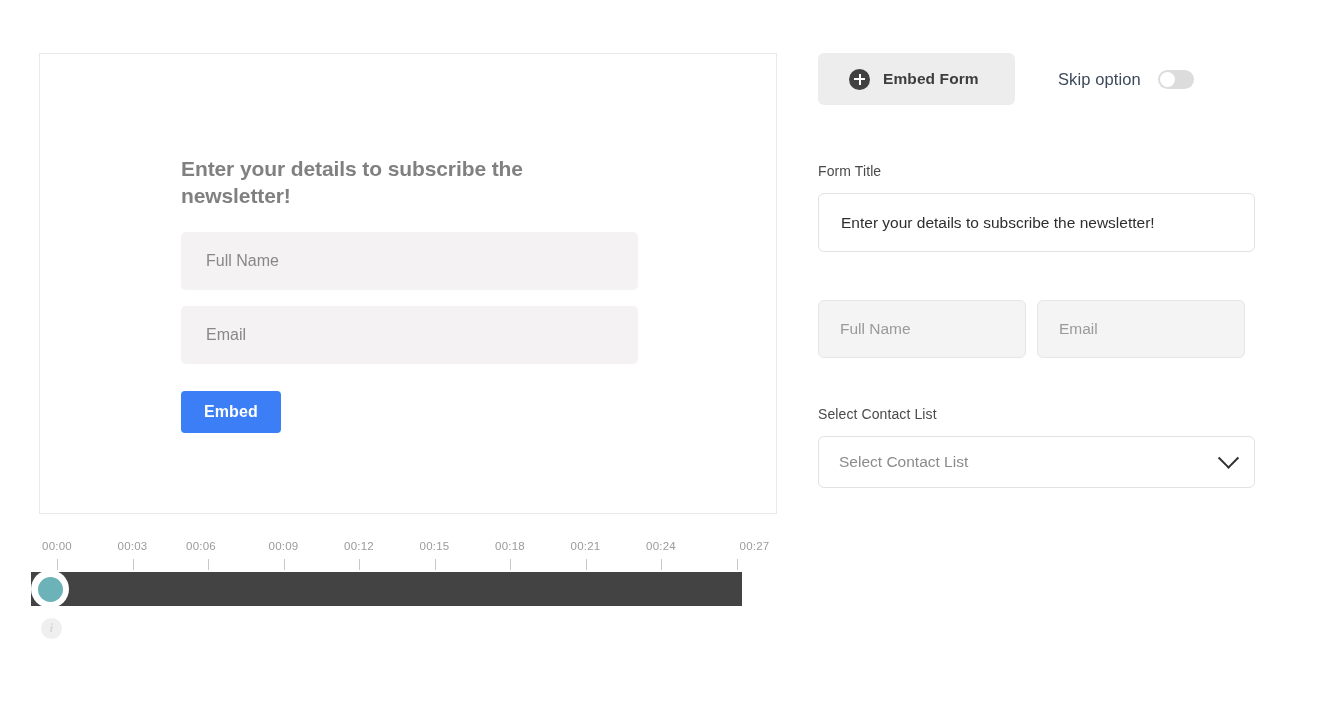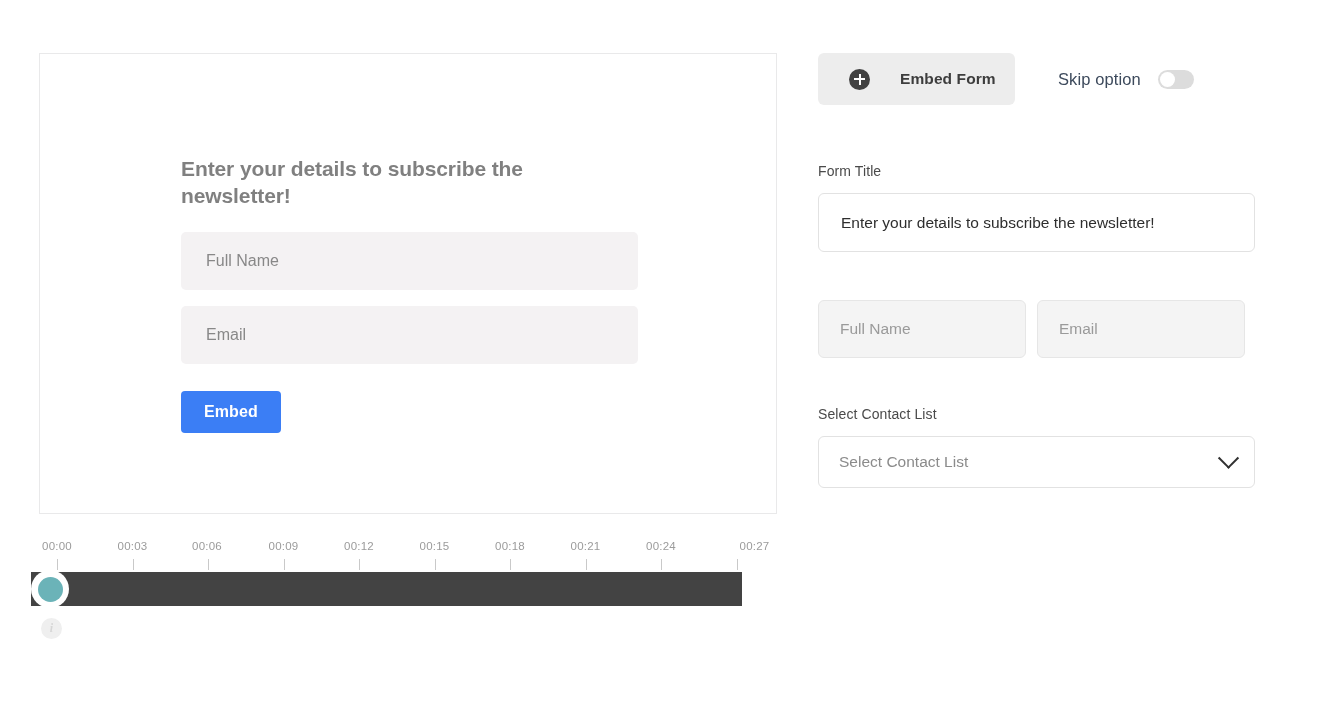--- a/index.html
+++ b/index.html
@@ -166,21 +166,20 @@
     align-items: center;
     background: #ededed;
     border: none;
     border-radius: 6px;
     height: 52px;
     width: 197px;
     padding: 0 0 0 31px;
     box-sizing: border-box;
     cursor: pointer;
     font-family: "Liberation Sans", sans-serif;
-    gap: 17px;
   }
   #plus-icon {
     width: 21px;
     height: 21px;
     border-radius: 50%;
     background: #414141;
     position: relative;
     flex: 0 0 auto;
   }
   #plus-icon::before, #plus-icon::after {
@@ -311,21 +310,21 @@
     <button id="pv-submit">Embed</button>
   </div>
 </div>
 
 <div id="timeline">
   <div id="ruler">
       <div class="tick-label" style="left: 57px;">00:00</div>
       <div class="tick-mark" style="left: 57px;"></div>
       <div class="tick-label" style="left: 132.5px;">00:03</div>
       <div class="tick-mark" style="left: 132.5px;"></div>
-      <div class="tick-label" style="left: 207px;">00:06</div>
+      <div class="tick-label" style="left: 201px;">00:06</div>
       <div class="tick-mark" style="left: 208px;"></div>
       <div class="tick-label" style="left: 283.5px;">00:09</div>
       <div class="tick-mark" style="left: 283.5px;"></div>
       <div class="tick-label" style="left: 359px;">00:12</div>
       <div class="tick-mark" style="left: 359px;"></div>
       <div class="tick-label" style="left: 434.5px;">00:15</div>
       <div class="tick-mark" style="left: 434.5px;"></div>
       <div class="tick-label" style="left: 510px;">00:18</div>
       <div class="tick-mark" style="left: 510px;"></div>
       <div class="tick-label" style="left: 585.5px;">00:21</div>

